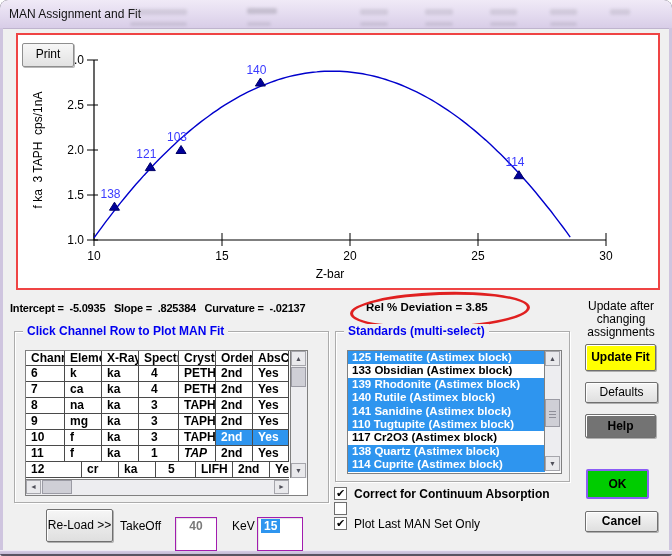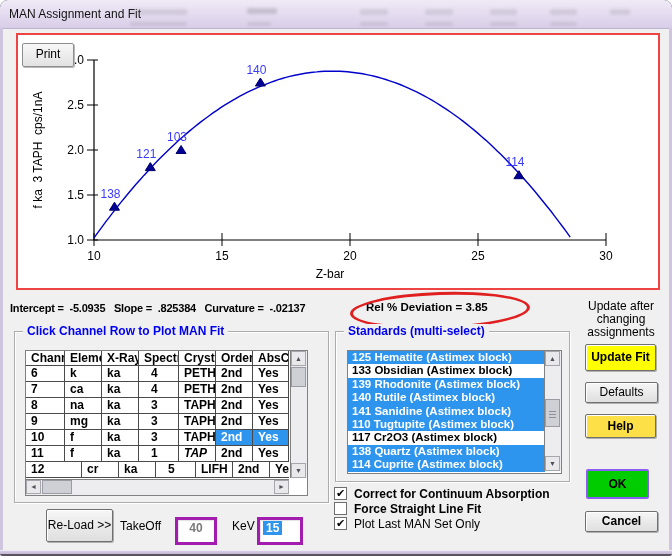--- a/index.html
+++ b/index.html
@@ -61,27 +61,27 @@
   .cb-box{width:13px;height:13px;background:#fff;border:1px solid #6E6E6E;box-sizing:border-box;
     font-size:11px;line-height:11px;text-align:center;color:#000;margin-right:7px;flex:none;}
   .cb-label{font-size:12px;color:#000;white-space:nowrap;}
   .cb-label.b{font-weight:bold;}
   
   .btn{position:absolute;box-sizing:border-box;text-align:center;font-size:12px;color:#000;
     border:1px solid #707070;background:linear-gradient(#F6F6F6,#DFDFDF);border-radius:2px;}
   .btn.raised{box-shadow:inset 1px 1px 0 #FFF,1px 1px 0 #AFAFAF;}
   .btn-update{left:585px;top:344px;width:71px;height:27px;background:#FFFF00;font-weight:bold;line-height:25px;}
   .btn-defaults{left:585px;top:382px;width:73px;height:21px;line-height:19px;}
-  .btn-help{left:585px;top:414px;width:71px;height:24px;background:#fde047;font-weight:bold;line-height:22px;}
+  .btn-help{left:585px;top:414px;width:71px;height:24px;background:#737373;font-weight:bold;line-height:22px;}
   .btn-ok{left:586px;top:469px;width:63px;height:30px;background:#00CC00;font-weight:bold;line-height:27px;border:2px solid #8b5cf6;}
   .btn-cancel{left:585px;top:511px;width:73px;height:21px;font-weight:bold;line-height:19px;}
   .btn-reload{left:46px;top:509px;width:67px;height:33px;line-height:31px;}
   
   .fld-label{position:absolute;font-size:12px;color:#000;}
-  .field{position:absolute;height:28px;background:#fff;border:3px solid #a21caf;box-sizing:border-box;
+  .field{position:absolute;height:34px;background:#fff;border:1px solid #a21caf;box-sizing:border-box;
     font-size:12px;font-weight:bold;line-height:17px;box-shadow:inset 1px 1px 1px rgba(0,0,0,.12);}
   .fld-takeoff{left:175px;top:517px;width:42px;color:#7A7A7A;text-align:center;}
   .fld-kev{left:257px;top:517px;width:46px;padding-left:3px;color:#000;}
   .sel-text{background:#2E95EF;color:#fff;padding:0 3px;}
 </style>
 </head>
 <body>
 
 <div class="window">
 
@@ -268,21 +268,20 @@
     </div>
   </div>
 
   <div class="cb-col">
       <div class="cb-row">
         <div class="cb-box">✔</div>
         <span class="cb-label b">Correct for Continuum Absorption</span>
       </div>
       <div class="cb-row">
         <div class="cb-box"></div>
-        <span class="cb-label b">Force Straight Line Fit</span>
       </div>
       <div class="cb-row">
         <div class="cb-box">✔</div>
         <span class="cb-label">Plot Last MAN Set Only</span>
       </div>
     </div>
 
   <div class="btn raised btn-update">Update Fit</div>
   <div class="btn raised btn-defaults">Defaults</div>
   <div class="btn raised btn-help">Help</div>

